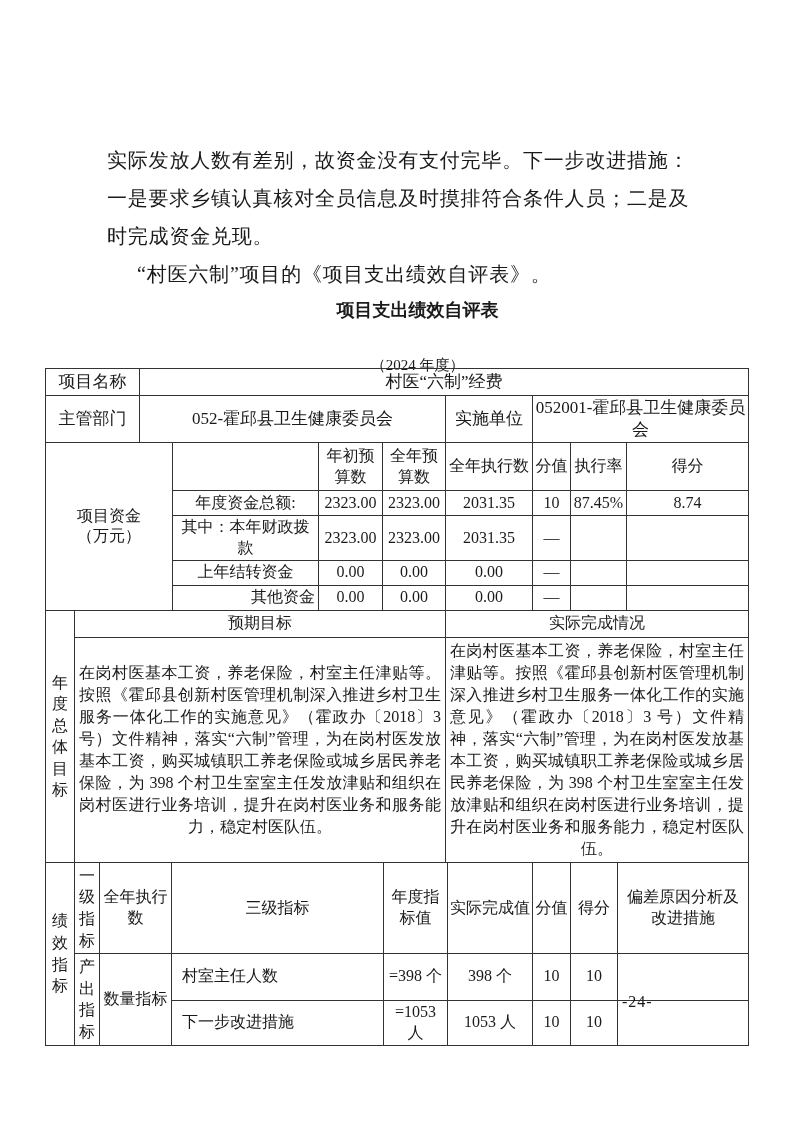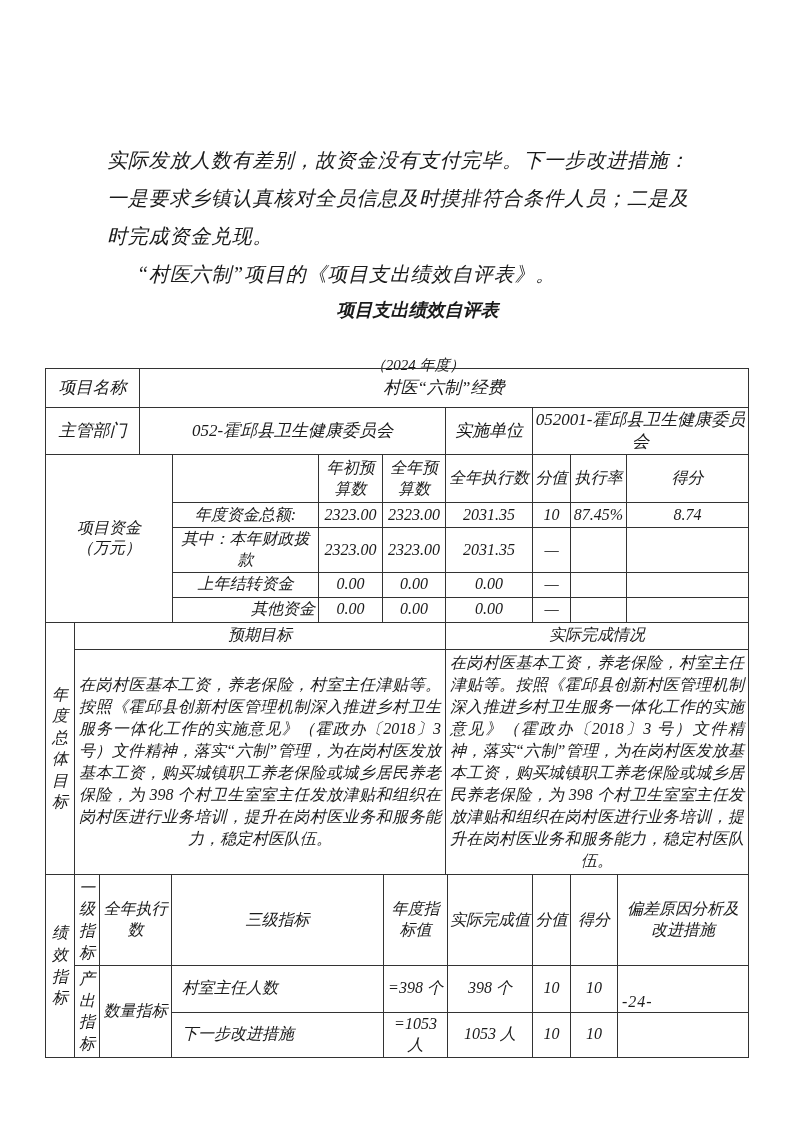--- a/index.html
+++ b/index.html
@@ -1,19 +1,19 @@
 <!DOCTYPE html>
 <html><head>
 <meta charset="utf-8">
 <style>
   html,body{margin:0;padding:0;background:#e8e8e8;}
   .page{
     position:relative;width:793px;height:1122px;background:#ffffff;
     font-family:"Liberation Serif","DejaVu Serif",serif;color:#1a1a1a;
-    overflow:hidden;margin:0 auto;font-style:italic;
+    overflow:hidden;margin:0 auto;
   }
   .intro{
     position:absolute;left:107px;top:141px;width:588px;
     font-size:20px;line-height:38px;letter-spacing:0.8px;
   }
   .intro .indent{padding-left:30px;}
   .titleblock{position:absolute;left:66px;top:299px;width:703px;text-align:center;}
   .tbl-title{font-size:18px;font-weight:bold;line-height:23px;}
   .tbl-subtitle{font-size:15px;line-height:23px;margin-top:32px;}
   .tablewrap{position:absolute;left:45px;top:368px;width:703px;}
@@ -54,21 +54,21 @@
   <div class="tablewrap">
 
     <table>
       <colgroup>
           <col style="width:94px">
           <col style="width:306px">
           <col style="width:87px">
           <col style="width:216px">
         </colgroup>
       <tbody>
-          <tr style="height:39px">
+          <tr style="height:27px">
         <td class="fs17">项目名称</td>
         <td class="fs17" colspan="3">村医“六制”经费</td>
       </tr>
       <tr style="height:27px">
         <td class="fs17">主管部门</td>
         <td class="fs17">052-霍邱县卫生健康委员会</td>
         <td class="fs17">实施单位</td>
         <td class="fs17">052001-霍邱县卫生健康委员会</td>
       </tr>
     </tbody>

